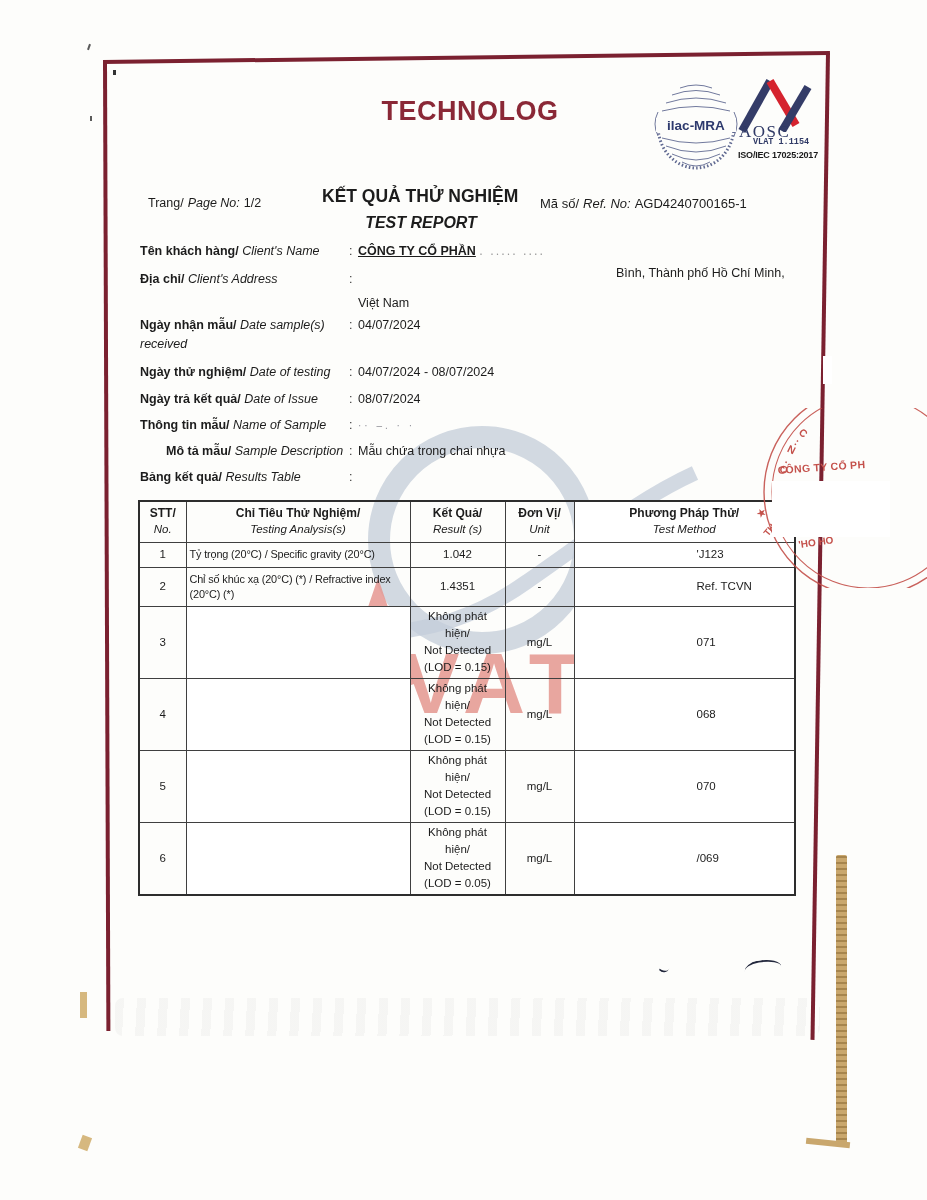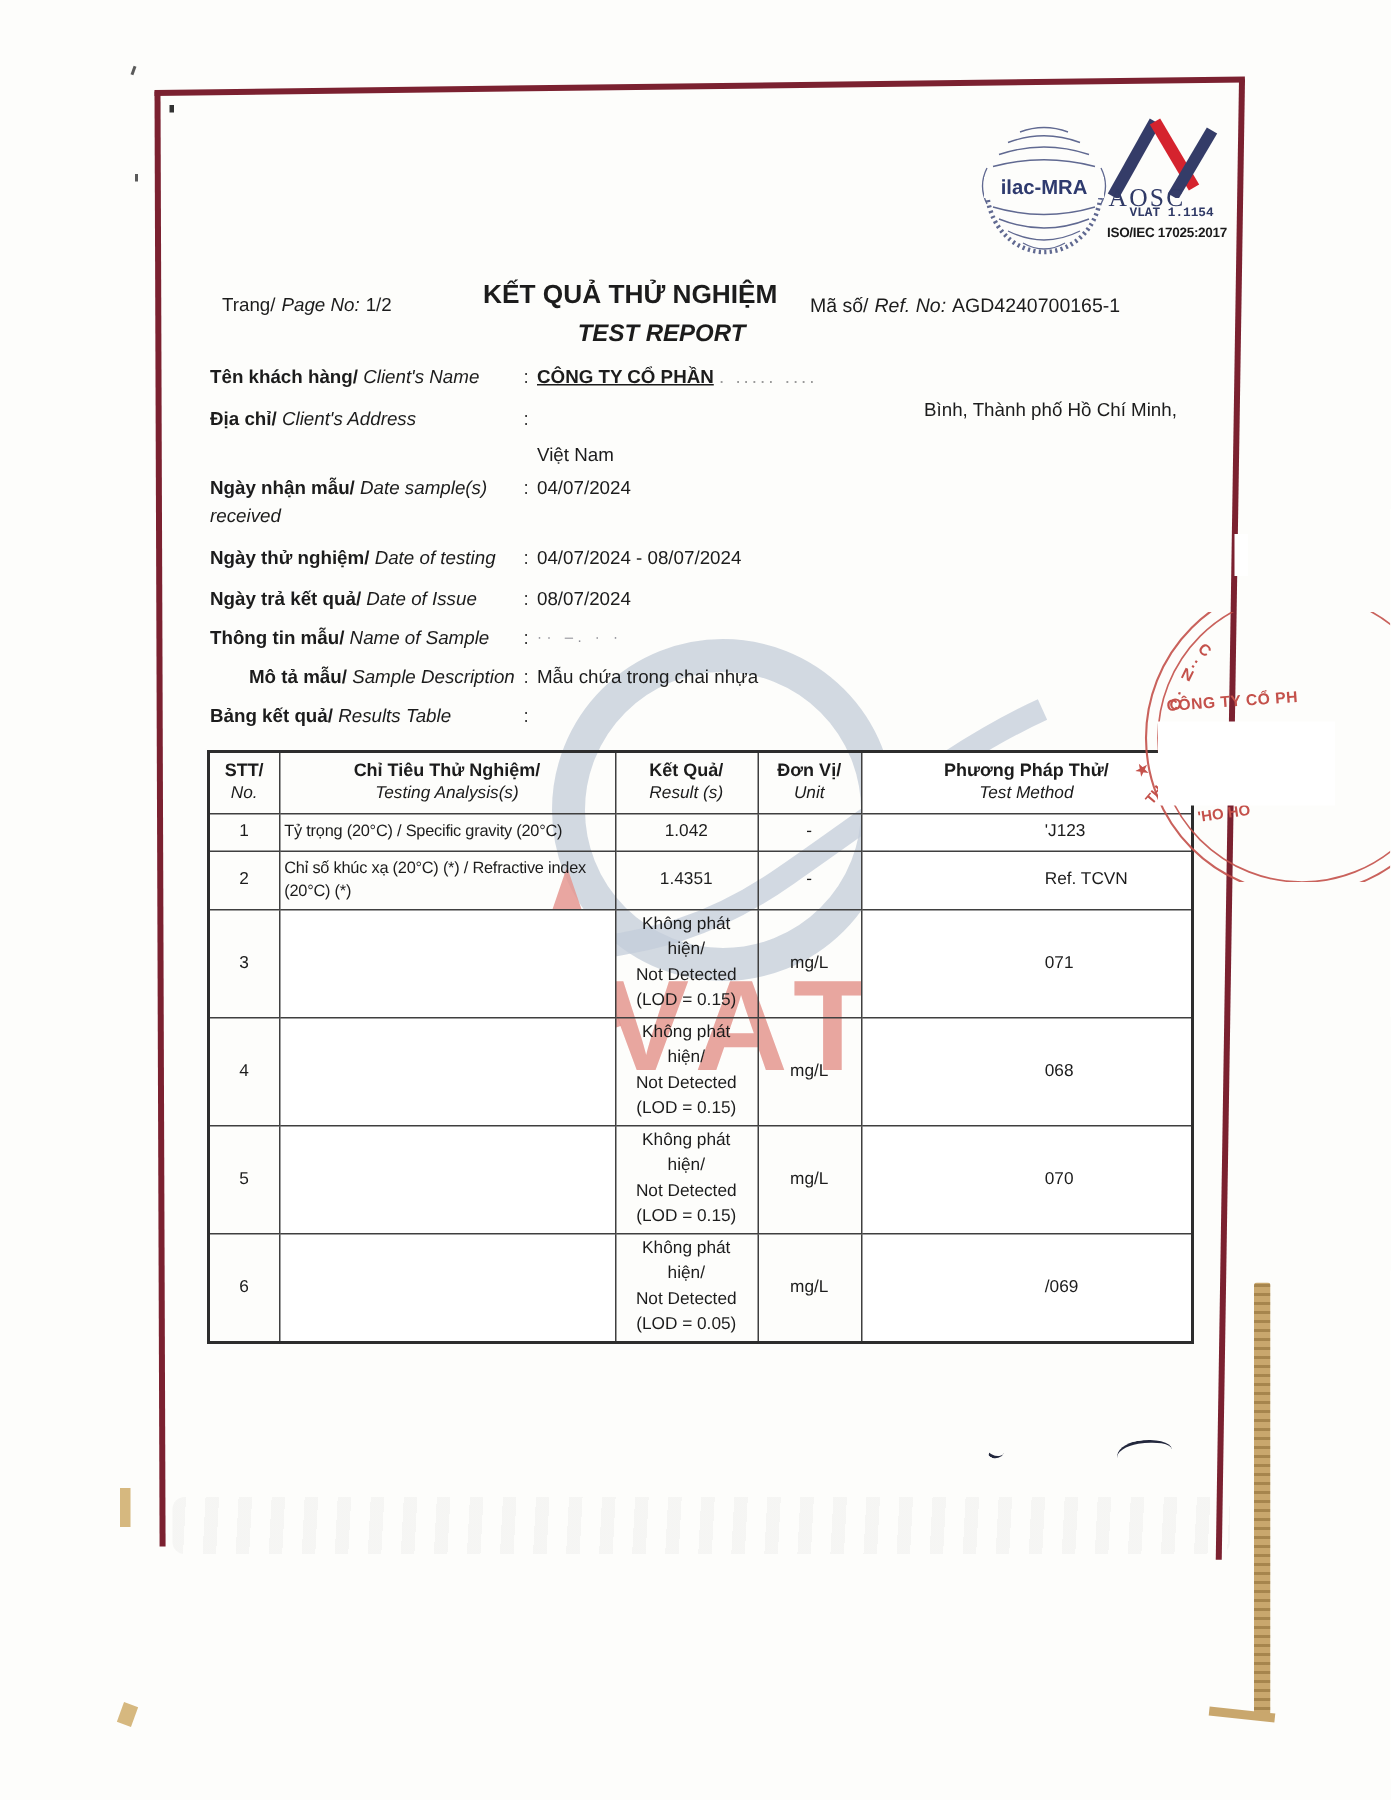--- a/index.html
+++ b/index.html
@@ -12,21 +12,21 @@
   .b-right{left:826px;top:53px;width:3.5px;height:987px;background:#7b2130;transform:rotate(0.9deg);transform-origin:top center;z-index:5;}
   
   .brand{left:370px;top:96px;width:200px;text-align:center;font-size:27px;font-weight:bold;color:#8a2836;letter-spacing:.5px;z-index:2;}
   .brand-sub{left:288px;top:131px;width:290px;text-align:center;font-size:15.5px;font-weight:bold;color:#141414;z-index:2;}
   .aosc-name{left:739px;top:122px;font-family:"Liberation Serif",serif;font-size:17px;color:#303a66;letter-spacing:1.5px;z-index:2;}
   .aosc-vlat{left:753px;top:137px;font-size:8.5px;font-weight:bold;color:#303a66;z-index:2;font-family:Liberation Mono, monospace;}
   .aosc-iso{left:738px;top:150px;font-size:9px;font-weight:bold;color:#1a1a1a;letter-spacing:-0.2px;z-index:2;}
   
   .t-page{left:148px;top:196px;font-size:12.5px;z-index:2;}
   .t-main{left:322px;top:186px;width:200px;font-size:17.5px;font-weight:bold;z-index:2;}
-  .t-sub{left:341px;top:214px;width:200px;text-align:center;font-size:16px;font-weight:bold;font-style:italic;z-index:2;}
+  .t-sub{left:321px;top:214px;width:200px;text-align:center;font-size:16px;font-weight:bold;font-style:italic;z-index:2;}
   .t-ref{left:540px;top:196px;font-size:13px;z-index:2;}
   i{font-style:italic;}
   .sp{margin-left:4px;}
   
   .f-label{position:absolute;left:140px;width:212px;font-size:12.5px;line-height:1.2;z-index:2;}
   .f-label i{font-weight:normal;}
   .f-colon{position:absolute;left:349px;font-size:12.5px;color:#3a3a3a;z-index:2;}
   .f-value{position:absolute;left:358px;font-size:12.5px;z-index:2;}
   .bold{font-weight:bold;text-decoration:underline;}
   .dim{color:#9a9a9a;letter-spacing:2px;}
@@ -76,20 +76,21 @@
   <div class="abs speck" style="left:90px;top:116px;width:2px;height:5px;"></div>
   <div class="abs speck" style="left:113px;top:70px;width:3px;height:5px;background:#333;"></div>
 
   <svg class="abs wm" width="430" height="320" viewBox="0 0 430 320">
     <circle cx="212" cy="122" r="103" fill="none" stroke="#c0cad7" stroke-width="22" opacity="0.72"></circle>
     <path d="M35,235 C120,205 170,225 255,165 C320,120 370,80 425,55" fill="none" stroke="#c3ccd9" stroke-width="15" opacity="0.75"></path>
     <path d="M78,268 L108,180 L138,268" fill="none" stroke="#e59790" stroke-width="13" opacity="0.85"></path>
     <text x="132" y="295" font-size="86" font-weight="bold" fill="#e59790" letter-spacing="10" opacity="0.85" font-family="Liberation Sans, sans-serif">VATE</text>
   </svg>
 
+  <div class="abs brand">TECHNOLOG</div>
 
   <svg class="abs" style="left:650px;top:78px;z-index:2;" width="92" height="92" viewBox="0 0 92 92">
     <g fill="none" stroke="#3a4577" stroke-width="0.9" opacity="0.8">
       <path d="M30,10 Q46,4 62,10"></path>
         <path d="M22,17 Q46,8 70,17"></path>
       <path d="M16,25 Q46,15 76,25"></path>
         <path d="M12,33 Q46,24 80,33"></path>
       <path d="M12,60 Q46,70 80,60"></path>
         <path d="M16,68 Q46,80 76,68"></path>
       <path d="M22,76 Q46,88 70,76"></path>

